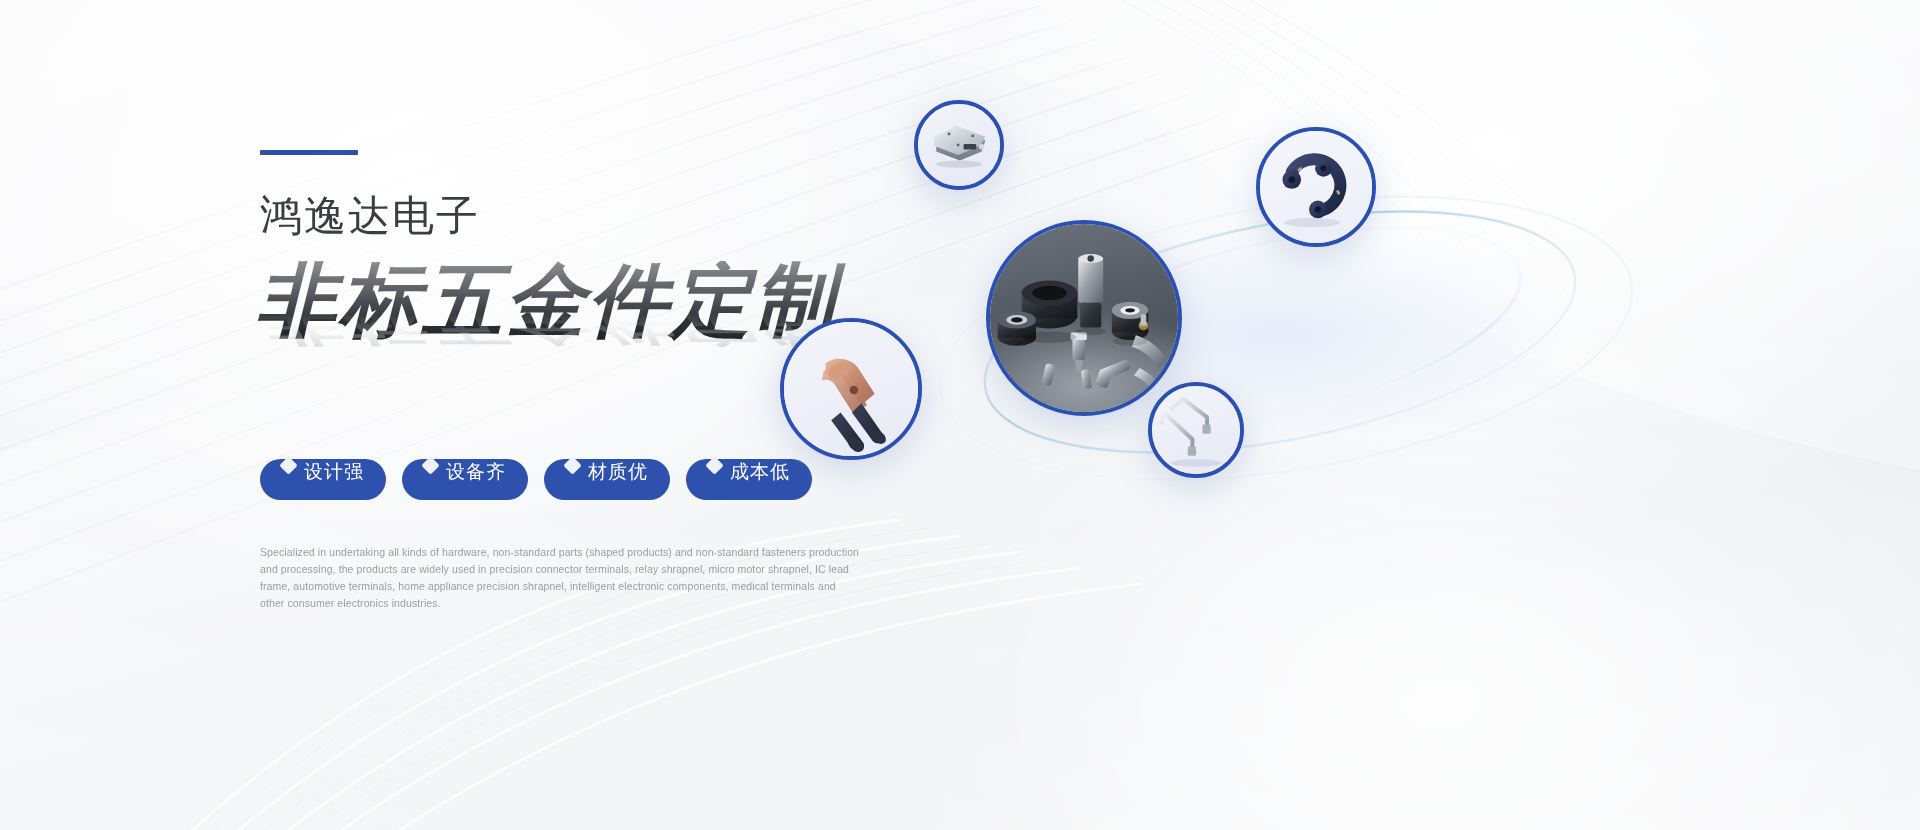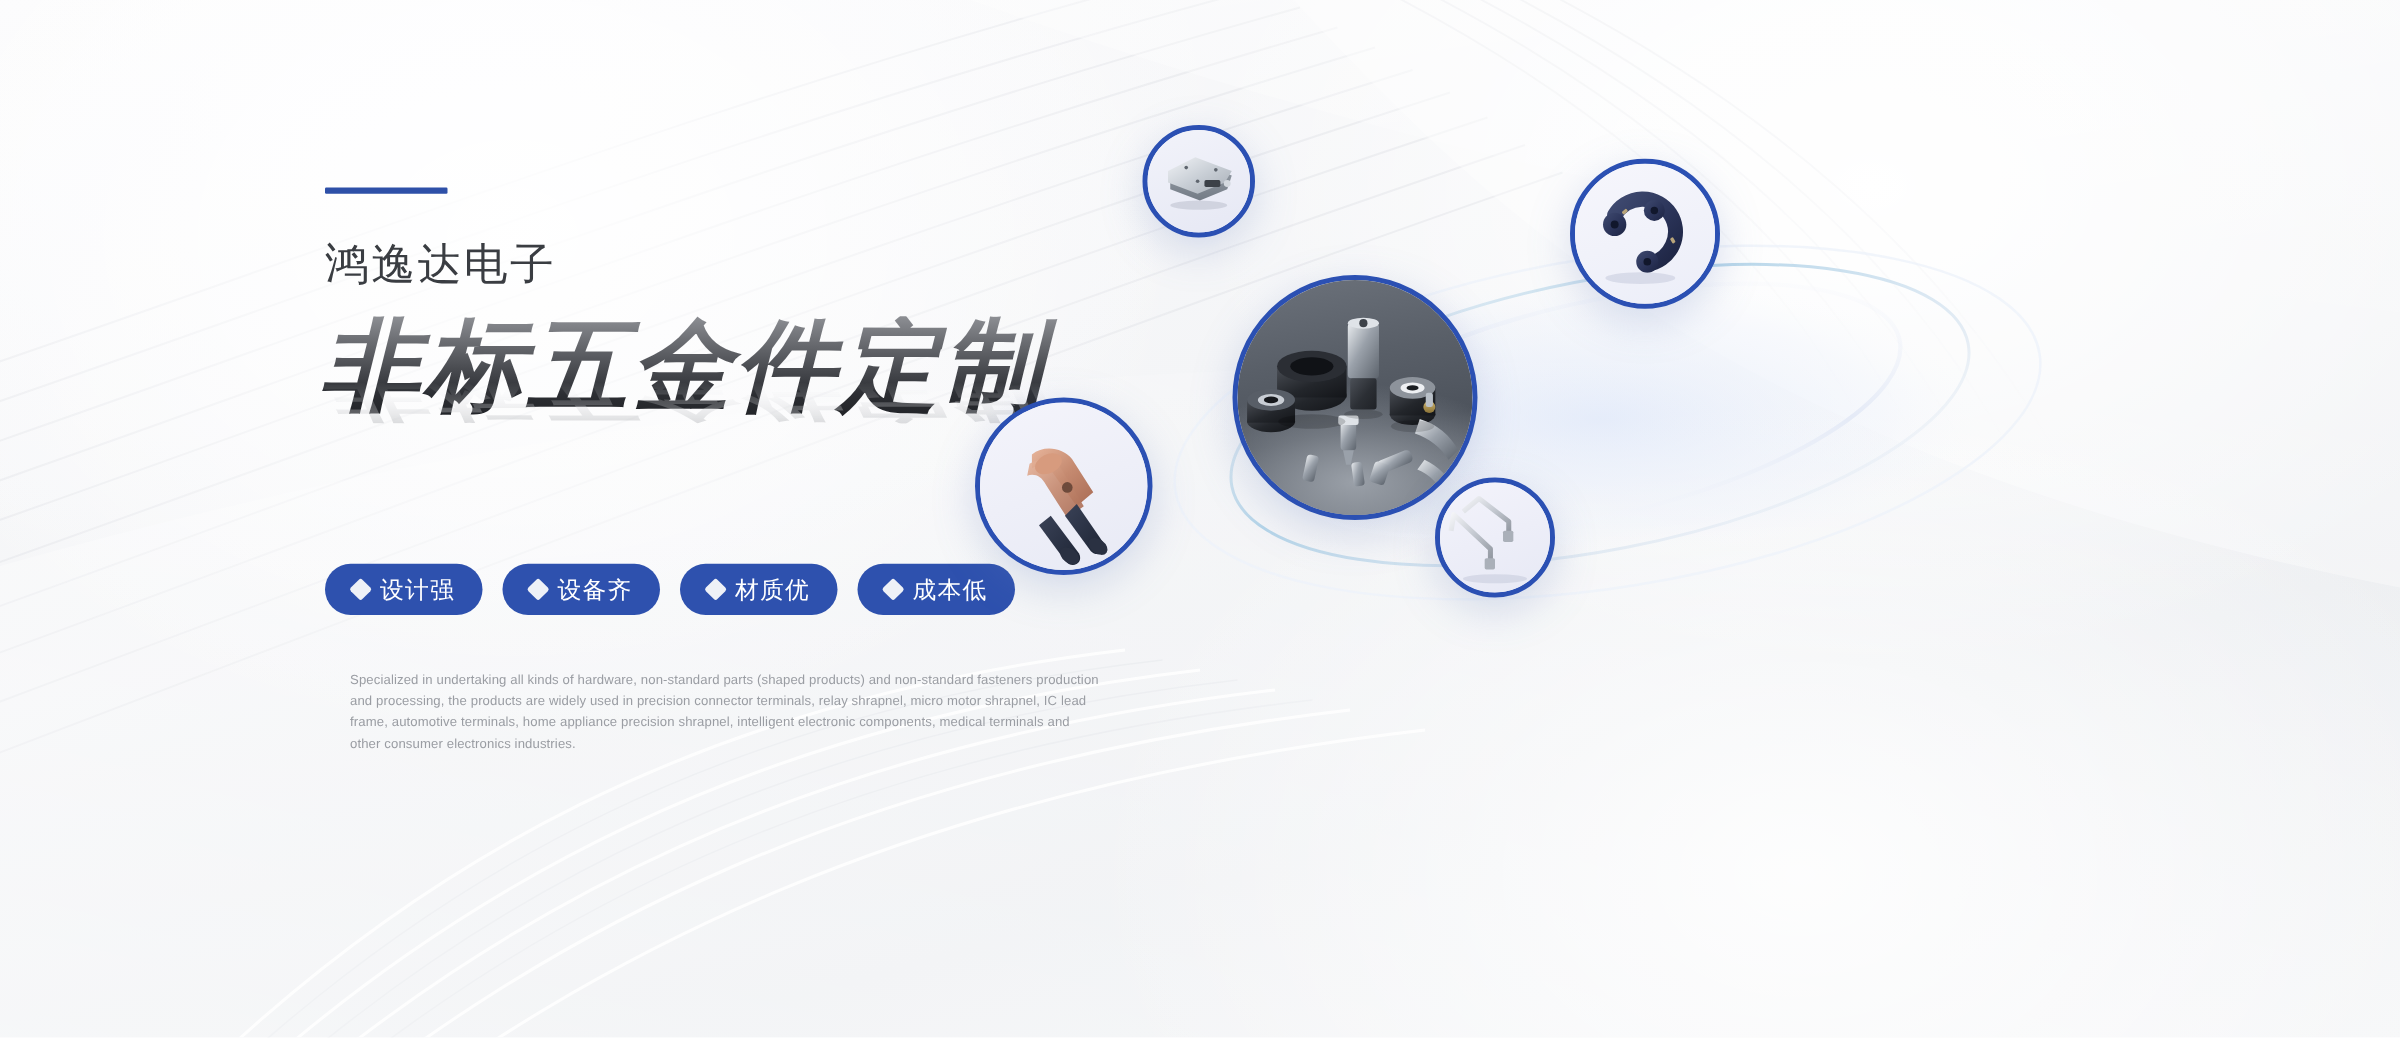--- a/index.html
+++ b/index.html
@@ -36,21 +36,21 @@
 
   
   .content{ position:absolute; left:260px; top:150px; width:620px; }
 
   .accent-rule{
     width:98px; height:5px; background:#2e50a8; border-radius:1px;
     margin-bottom:36px;
   }
 
   .brand{
-    font-size:35px; color:#3a3d42; letter-spacing:2px;
+    font-size:42px; color:#3a3d42; letter-spacing:2px;
     font-weight:400; line-height:1.2; margin-bottom:20px;
   }
 
   .headline-wrap{ position:relative; height:150px; margin-left:-4px;font-style:italic; }
   .headline{
     font-size:80px; font-weight:700; letter-spacing:3px; line-height:1.0;
     background:linear-gradient(180deg,#8d8f94 0%,#6f7176 22%,#4a4c51 52%,#2c2e33 78%,#222428 100%);
     -webkit-background-clip:text; background-clip:text;
     -webkit-text-fill-color:transparent; color:transparent;
     white-space:nowrap;
@@ -63,35 +63,35 @@
     -webkit-background-clip:text; background-clip:text;
     -webkit-text-fill-color:transparent; color:transparent;
     opacity:.55; pointer-events:none;
     -webkit-mask-image:linear-gradient(180deg, rgba(0,0,0,.9) 0%, rgba(0,0,0,0) 80%);
             mask-image:linear-gradient(180deg, rgba(0,0,0,.9) 0%, rgba(0,0,0,0) 80%);
   }
 
   
   .tags{ display:flex; gap:16px; margin-top:48px; }
   .tag{
-    display:inline-flex; align-items:center; gap:9px;
+    display:inline-flex; gap:9px;
     height:41px; padding:0 22px; border-radius:21px;
     background:#2e51ae; color:#ffffff;
     font-size:19px; letter-spacing:1px; white-space:nowrap;
     border:none; cursor:pointer;
   }
   .tag .diamond{
     width:13px; height:13px; background:#eef1f7;
     transform:rotate(45deg); border-radius:2px; flex:none;
   }
 
   
   .desc{
     margin-top:44px; width:600px;
-    font-size:10.5px; line-height:1.62; color:#9a9da3; letter-spacing:.1px;margin-left:20px;
+    font-size:10.5px; line-height:1.62; color:#9a9da3; letter-spacing:.1px;
   }
 
   
   .visual{ position:absolute; left:930px; top:120px; width:760px; height:420px; }
   .visual svg{ position:absolute; inset:0; width:100%; height:100%; overflow:visible; }
 
   .photo-circle{
     position:absolute; border-radius:50%; border:4px solid #2b50b3;
     overflow:hidden; background:#eef0f8;
     box-shadow:0 10px 34px rgba(110,130,190,.26);

